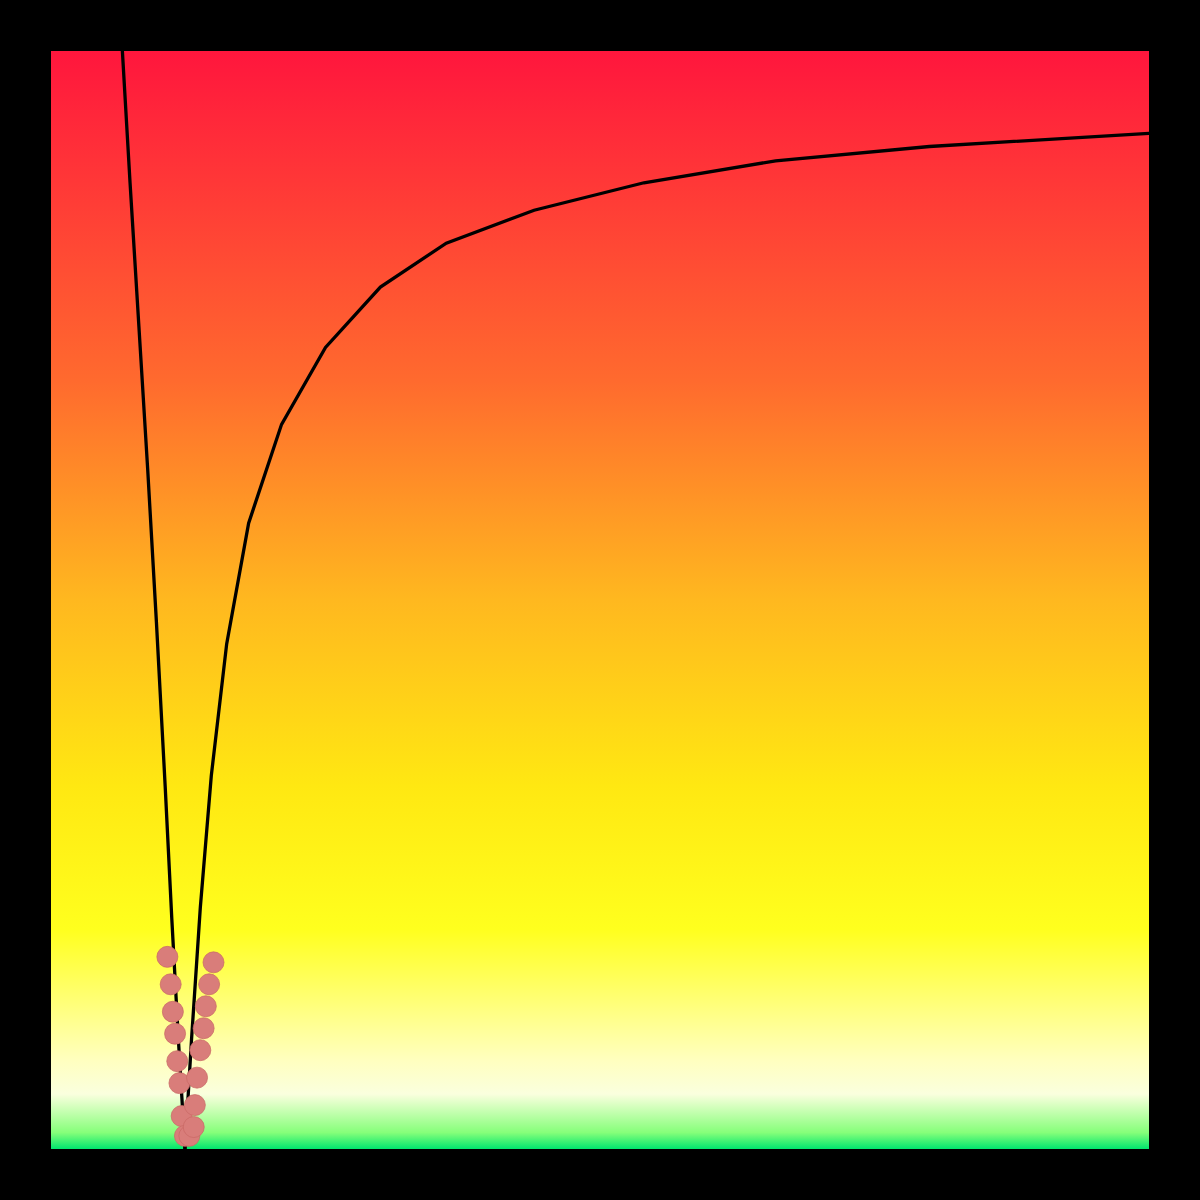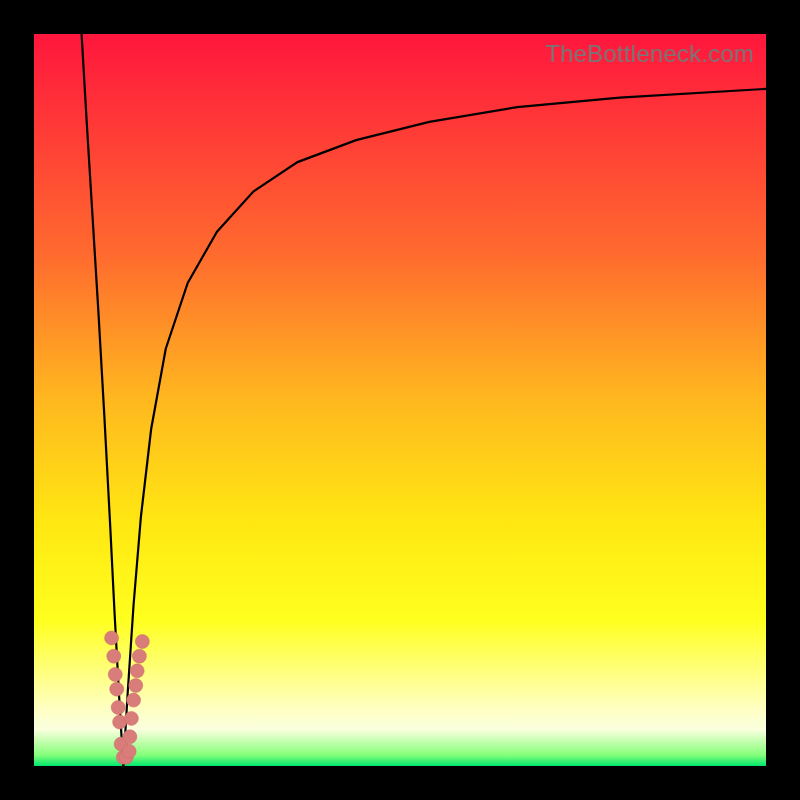--- a/index.html
+++ b/index.html
@@ -63,21 +63,20 @@
     fill: #d97d7a;
     stroke: #c96a66;
     stroke-width: 0.5;
   }
 </style>
 </head>
 <body>
 
 <div class="frame">
   <div class="plot">
-    <div class="watermark">TheBottleneck.com</div>
     <svg class="curves" viewBox="0 0 732 732" preserveAspectRatio="none">
       <path id="left-branch" class="curve" d="M47.58 0.00 L52.70 87.84 L58.56 183.00 L64.42 278.16 L70.27 380.64 L76.13 490.44 L80.52 578.28 L84.91 658.80 L89.30 732.00"></path>
       <path id="right-branch" class="curve" d="M89.30 732.00 L93.70 658.80 L99.55 570.96 L106.87 483.12 L117.12 395.28 L131.76 314.76 L153.72 248.88 L183.00 197.64 L219.60 157.38 L263.52 128.10 L322.08 106.14 L395.28 87.84 L483.12 73.20 L585.60 63.68 L732.00 54.90"></path>
       <g id="markers">
           <circle cx="77.59" cy="603.90" r="7" class="dot"></circle>
           <circle cx="79.79" cy="622.20" r="7" class="dot"></circle>
           <circle cx="81.25" cy="640.50" r="7" class="dot"></circle>
           <circle cx="82.72" cy="655.14" r="7" class="dot"></circle>
           <circle cx="84.18" cy="673.44" r="7" class="dot"></circle>
           <circle cx="85.64" cy="688.08" r="7" class="dot"></circle>

